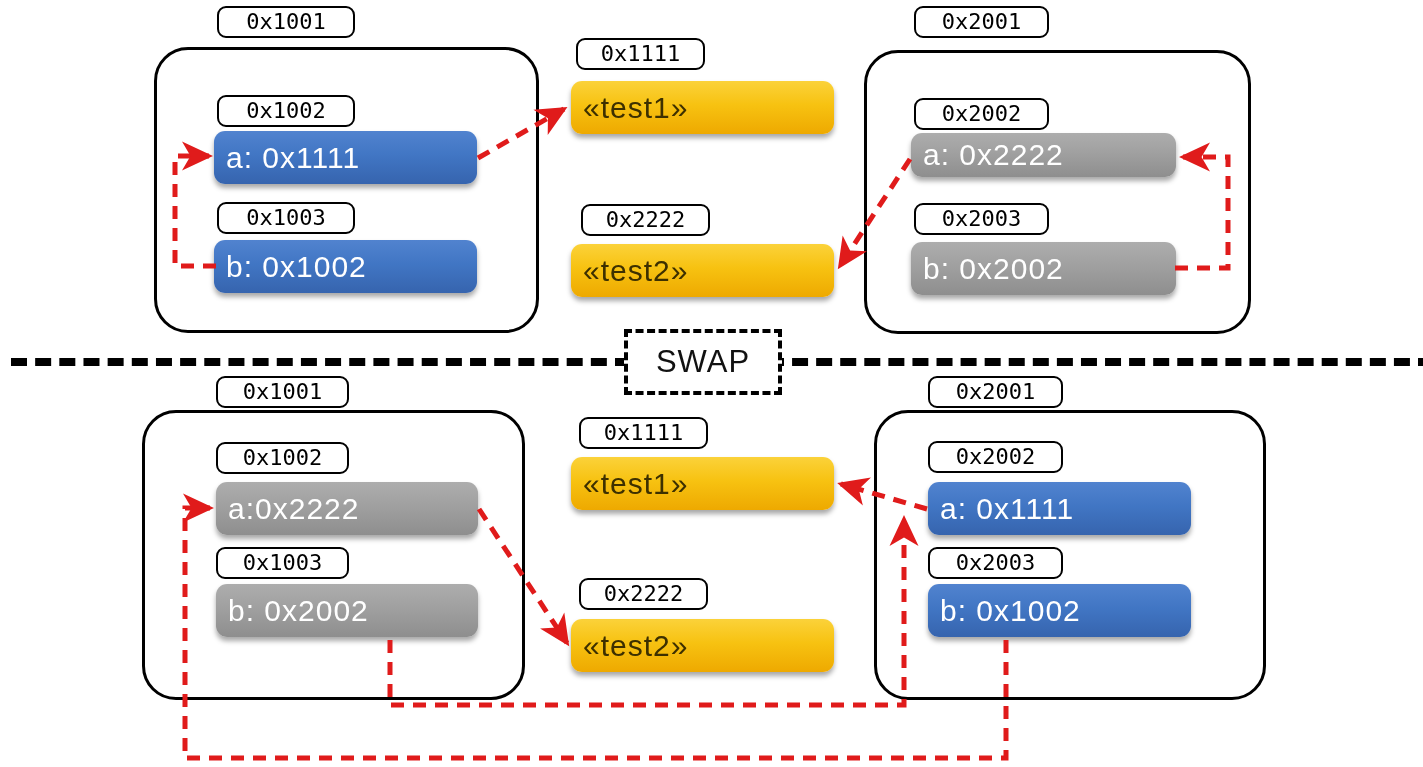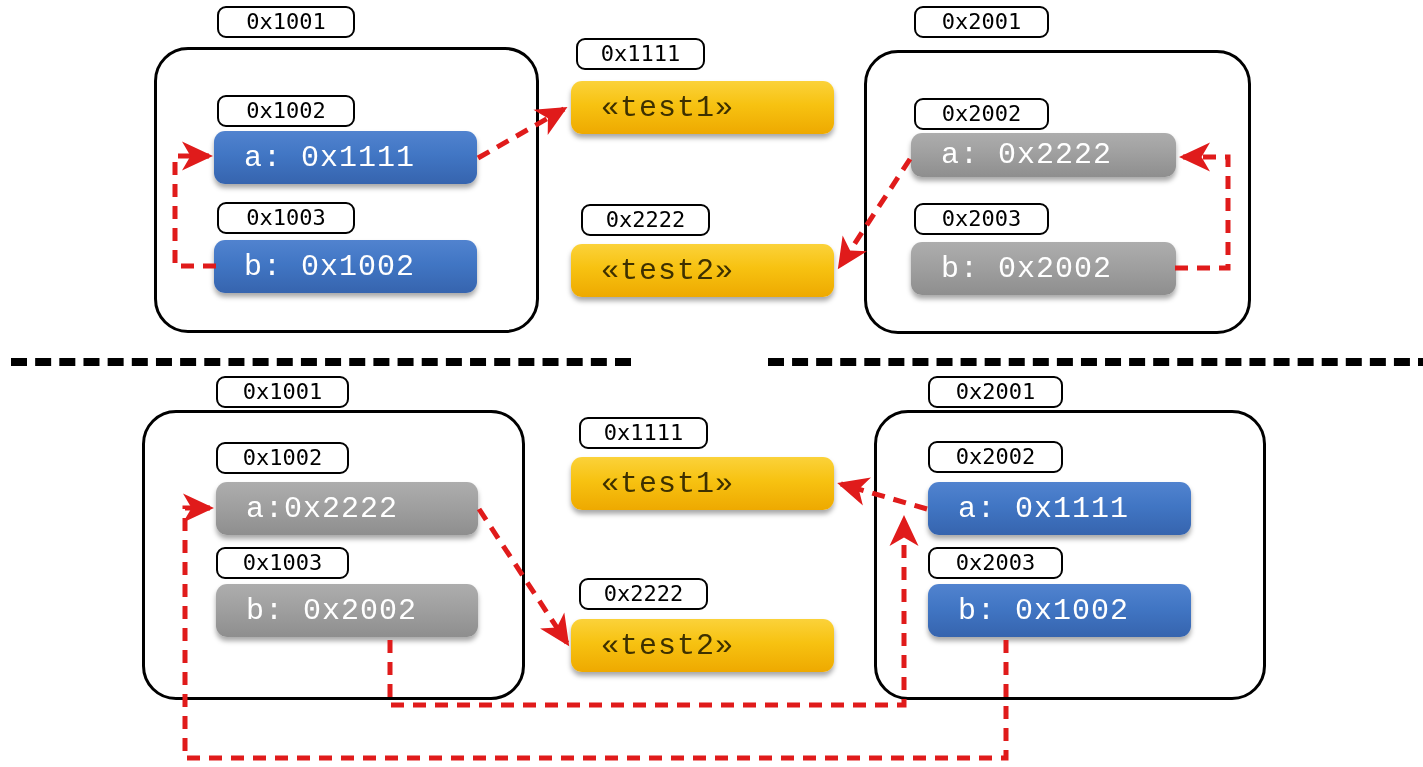--- a/index.html
+++ b/index.html
@@ -22,22 +22,22 @@
     color:#000;font-size:22px;line-height:1;display:flex;align-items:center;
     justify-content:center;box-sizing:border-box;letter-spacing:0px;
     font-family:"DejaVu Sans Mono","Liberation Mono",monospace;
     z-index:5;
   }
 
   
   .cell{
     position:absolute;border-radius:11px;box-sizing:border-box;
     display:flex;align-items:center;color:#fff;font-size:30px;
-    padding-left:30px;letter-spacing:1px;
-    font-family:Liberation Mono, monospace;
+    padding-left:12px;letter-spacing:1px;
+    font-family:Liberation Sans, sans-serif;
     box-shadow:0 4px 5px rgba(0,0,0,.34);
     z-index:4;
   }
   .cell.blue{background:linear-gradient(180deg,#5183cf 0%,#4176c4 45%,#3664ae 100%);}
   .cell.gray{background:linear-gradient(180deg,#adadad 0%,#a0a0a0 45%,#8e8e8e 100%);}
   .cell.yellow{
     background:linear-gradient(180deg,#fbd23a 0%,#f7c211 45%,#eea900 100%);
     color:#3d3000;
   }
 
@@ -81,20 +81,23 @@
   <div class="addr" style="left:903px;top:6px;width:135px;height:32px;">0x2001</div>
 
   <div class="addr" style="left:903px;top:98px;width:135px;height:32px;">0x2002</div>
   <div class="cell gray" style="left:900px;top:133px;width:265px;height:44px;">a: 0x2222</div>
 
   <div class="addr" style="left:903px;top:203px;width:135px;height:32px;">0x2003</div>
   <div class="cell gray" style="left:900px;top:242px;width:265px;height:53px;">b: 0x2002</div>
 
   <div class="divider" style="left:0px;top:358px;width:620px;"></div>
   <div class="divider" style="left:757px;top:358px;width:666px;"></div>
+  <div class="swapbox" style="left:613px;top:329px;width:150px;height:58px;">
+    <span>SWAP</span>
+  </div>
 
   <div class="frame" style="left:131px;top:410px;width:383px;height:290px;"></div>
 
   <div class="addr" style="left:205px;top:376px;width:133px;height:32px;">0x1001</div>
 
   <div class="addr" style="left:205px;top:442px;width:133px;height:32px;">0x1002</div>
   <div class="cell gray" style="left:205px;top:482px;width:262px;height:53px;">a:0x2222</div>
 
   <div class="addr" style="left:205px;top:547px;width:133px;height:32px;">0x1003</div>
   <div class="cell gray" style="left:205px;top:584px;width:262px;height:53px;">b: 0x2002</div>

